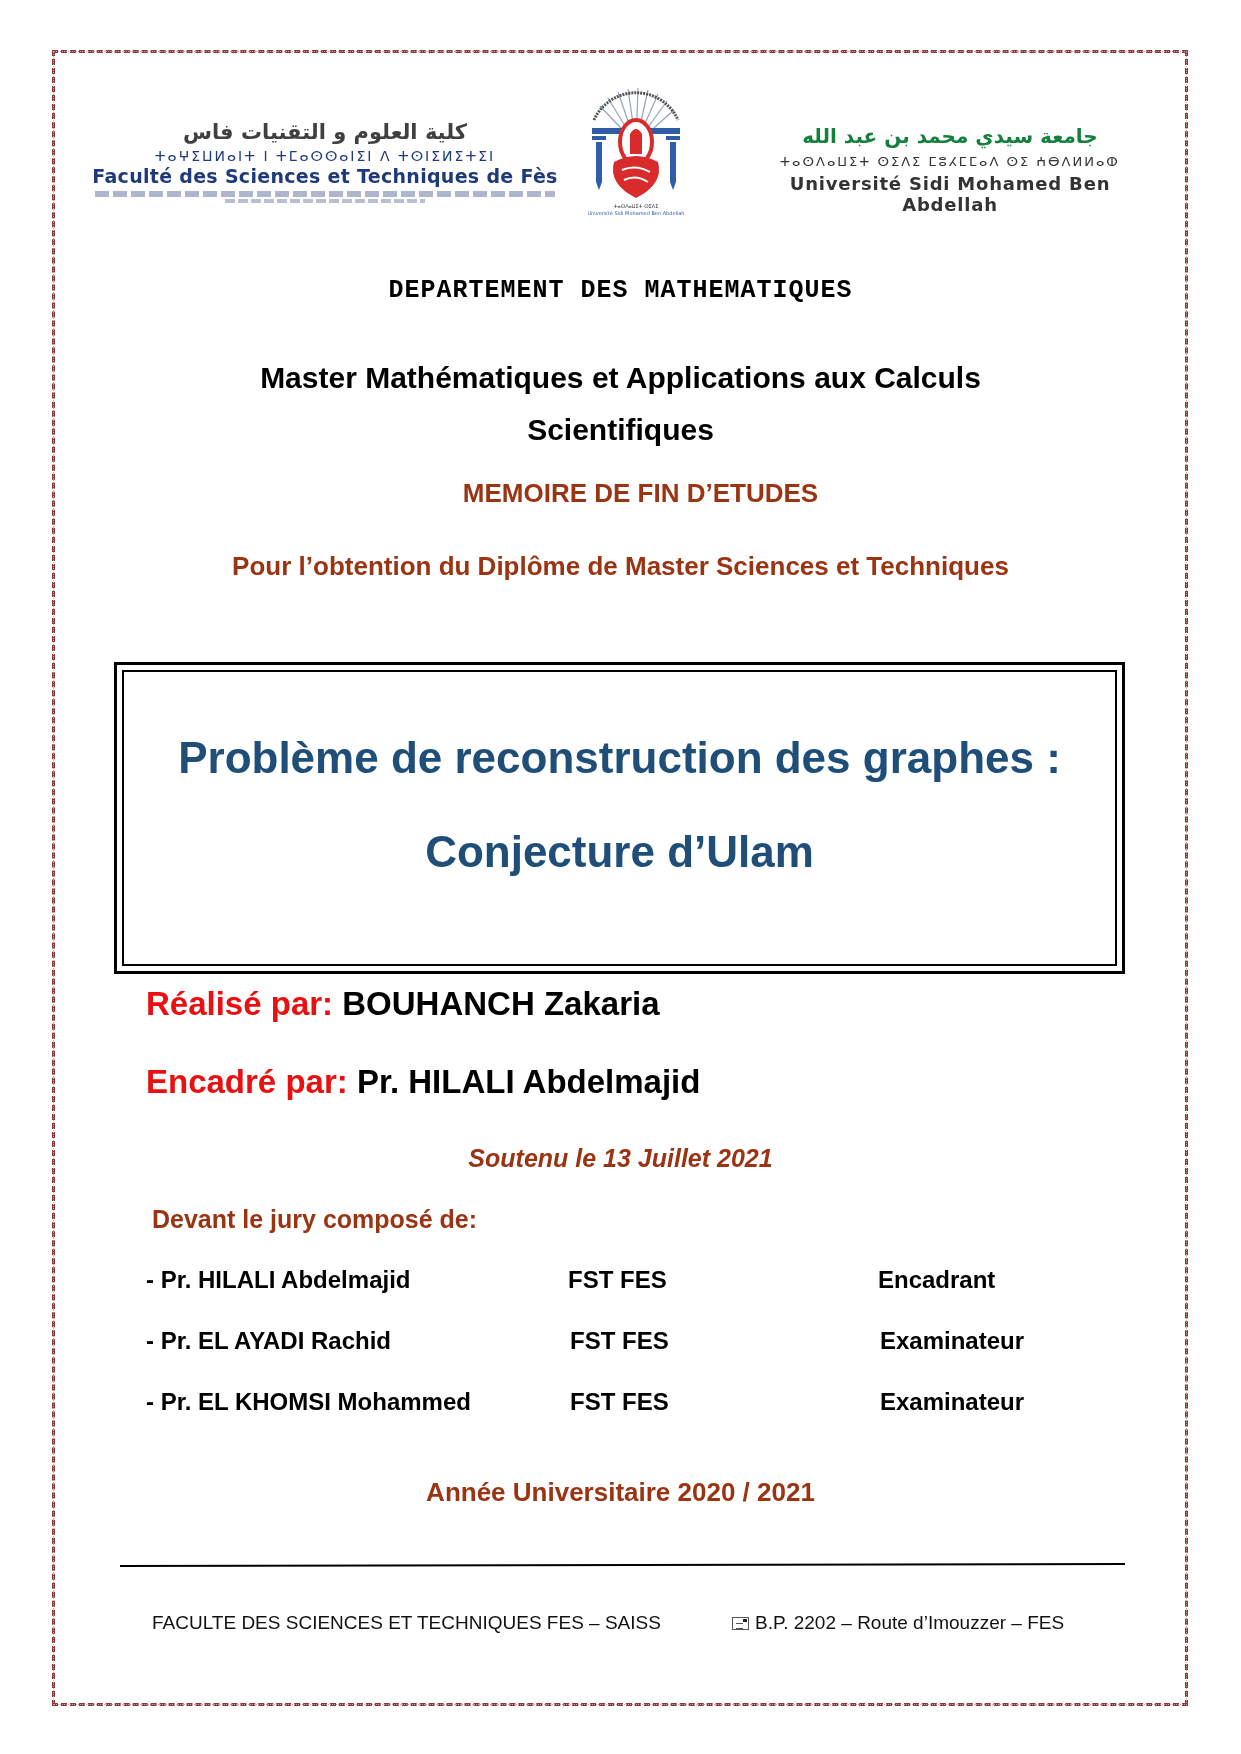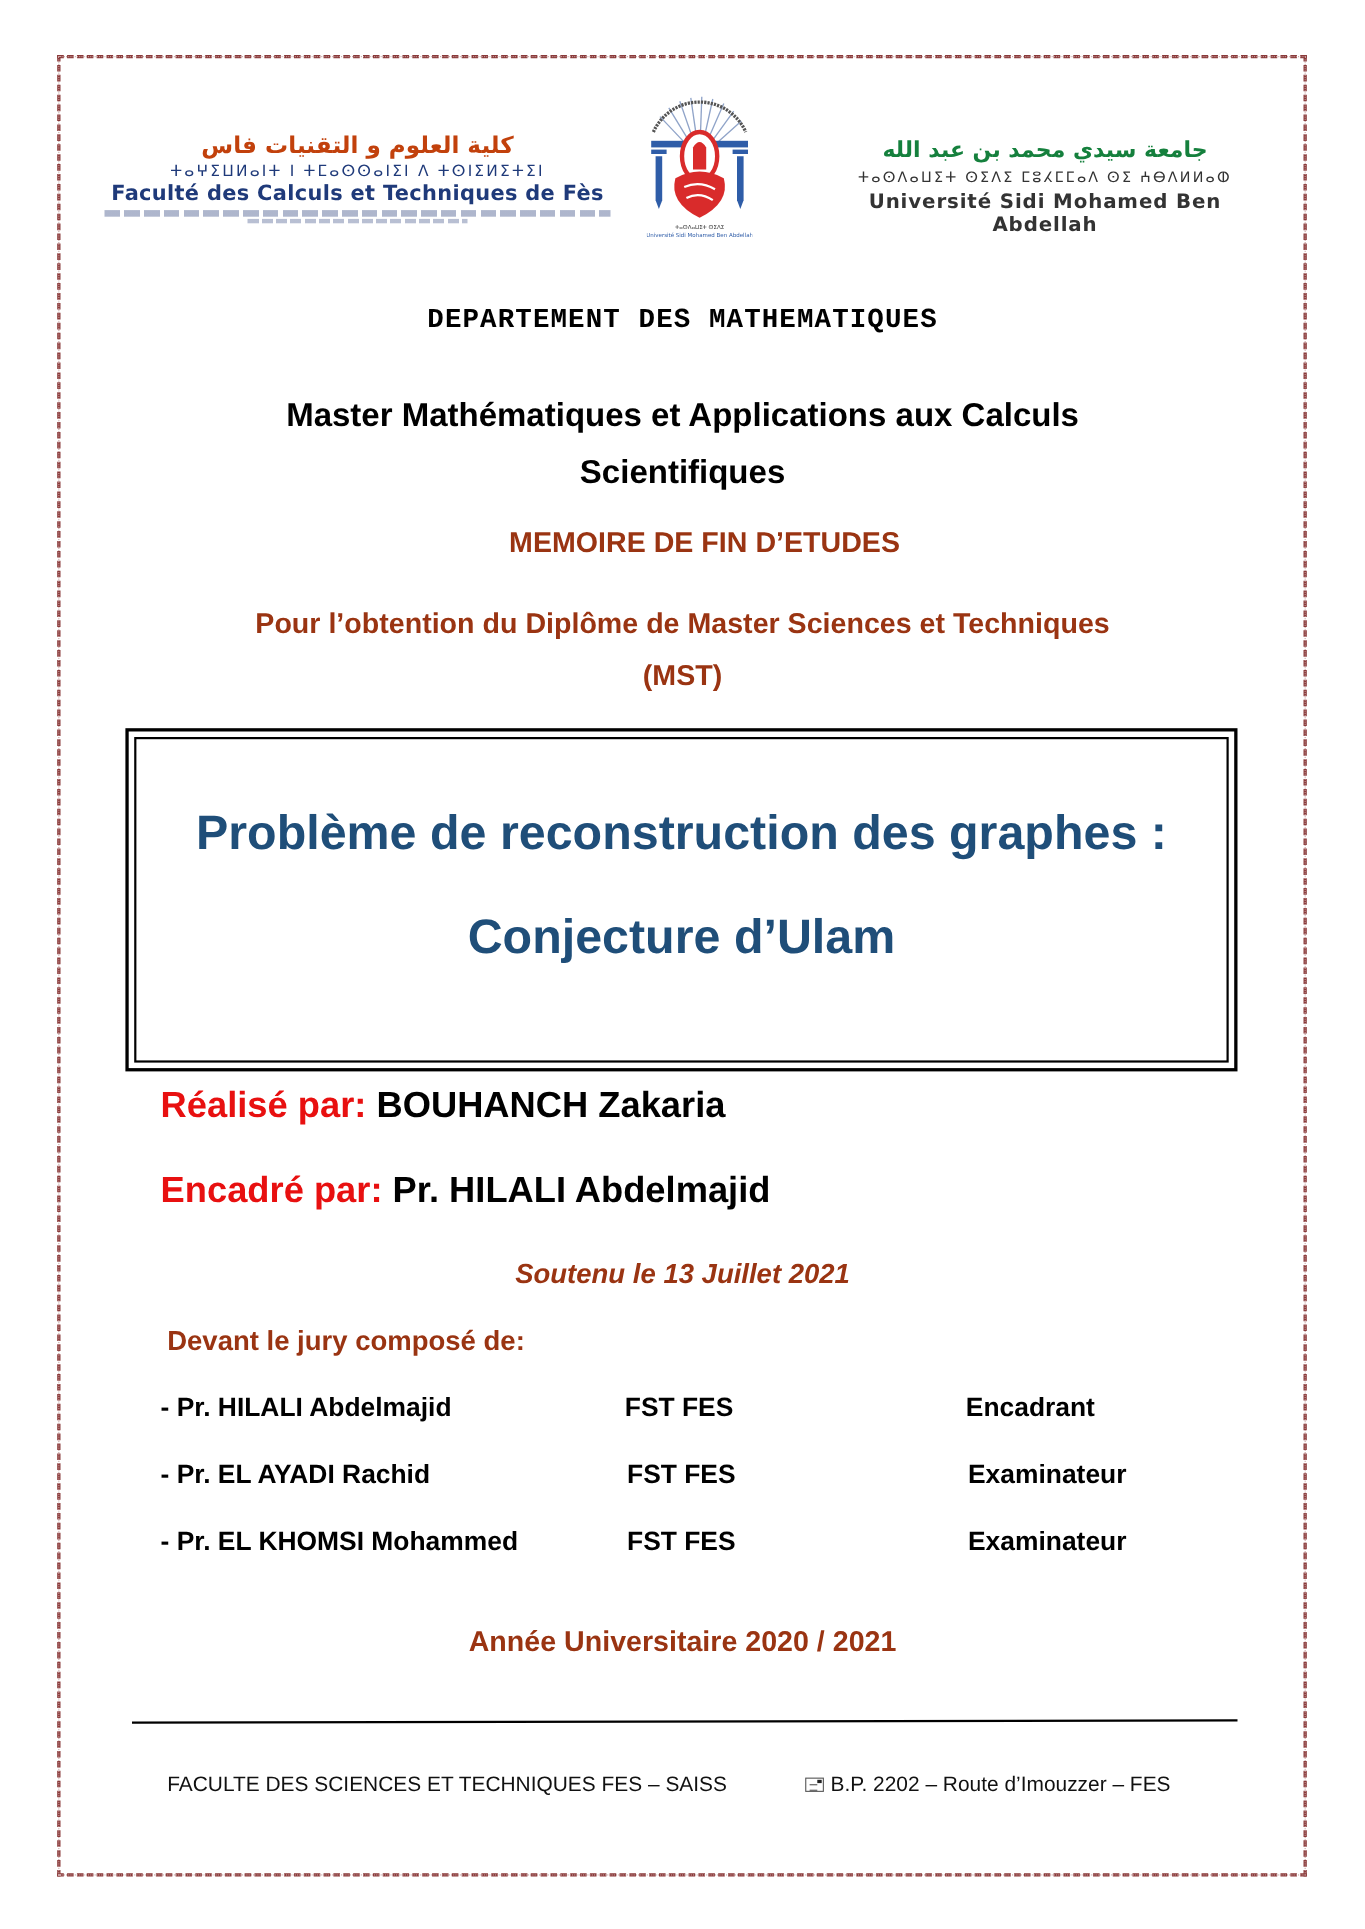--- a/index.html
+++ b/index.html
@@ -12,21 +12,21 @@
       box-sizing: border-box;
       border: 3px dashed #8a3a3a;
       outline: 1px dotted #c9a0a0; outline-offset: -2px;
     }
 
     .abs { position: absolute; }
     .center { text-align: center; }
 
     
     .fst-logo { left: 90px; top: 120px; width: 470px; text-align: center; color: #1f3a7a; }
-    .fst-arabic { font-family: "DejaVu Sans", sans-serif; font-size: 21px; font-weight: bold; color: #c2410c; direction: rtl; }
+    .fst-arabic { font-family: "DejaVu Sans", sans-serif; font-size: 21px; font-weight: bold; color: #404040; direction: rtl; }
     .fst-tifinagh { font-family: "DejaVu Sans", sans-serif; font-size: 14px; letter-spacing: 2px; margin-top: 4px; color: #1f3a7a; }
     .fst-french { font-family: "DejaVu Sans", sans-serif; font-size: 19px; font-weight: bold; color: #1f3a7a; margin-top: 1px; letter-spacing: 0.3px; }
     .fst-rule { margin: 4px auto 0; width: 460px; height: 6px;
       background: repeating-linear-gradient(90deg, #9aa4c0 0 14px, transparent 14px 18px); opacity: 0.8; }
     .fst-rule2 { margin: 2px auto 0; width: 200px; height: 4px;
       background: repeating-linear-gradient(90deg, #9aa4c0 0 10px, transparent 10px 13px); opacity: 0.7; }
 
     .usmba-emblem { left: 588px; top: 84px; width: 96px; height: 136px; }
 
     .usmba-logo { left: 740px; top: 124px; width: 420px; text-align: center; color: #222; }
@@ -79,21 +79,21 @@
                         border-top: 1px solid #555; border-bottom: 1px solid #555; }
   </style>
 </head>
 <body>
 
 <div class="page-border"></div>
 
 <div class="abs fst-logo">
   <div class="fst-arabic">كلية العلوم و التقنيات فاس</div>
   <div class="fst-tifinagh">ⵜⴰⵖⵉⵡⵍⴰⵏⵜ ⵏ ⵜⵎⴰⵙⵙⴰⵏⵉⵏ ⴷ ⵜⵙⵏⵉⵍⵉⵜⵉⵏ</div>
-  <div class="fst-french">Faculté des Calculs et Techniques de Fès</div>
+  <div class="fst-french">Faculté des Sciences et Techniques de Fès</div>
   <div class="fst-rule"></div>
   <div class="fst-rule2"></div>
 </div>
 
 <div class="abs usmba-emblem">
   <svg width="96" height="136" viewBox="0 0 96 136">
 
     <g stroke="#8fa3c8" stroke-width="1.2">
       <line x1="48" y1="60" x2="12" y2="22"></line>
         <line x1="48" y1="60" x2="20" y2="14"></line>
@@ -132,21 +132,20 @@
 
 <div class="abs master center">
   <div>Master Mathématiques et Applications aux Calculs</div>
   <div>Scientifiques</div>
 </div>
 
 <div class="abs memoire center">MEMOIRE DE FIN D’ETUDES</div>
 
 <div class="abs diplome center">
   <div>Pour l’obtention du Diplôme de Master Sciences et Techniques</div>
-  <div>(MST)</div>
 </div>
 
 <div class="abs title-frame-outer">
   <div class="title-frame-inner"></div>
   <div class="title-text title-line1">Problème de reconstruction des graphes :</div>
   <div class="title-text title-line2">Conjecture d’Ulam</div>
 </div>
 
 <div class="abs credit credit-1">
   <span class="label">Réalisé par:</span><span> BOUHANCH Zakaria</span>

